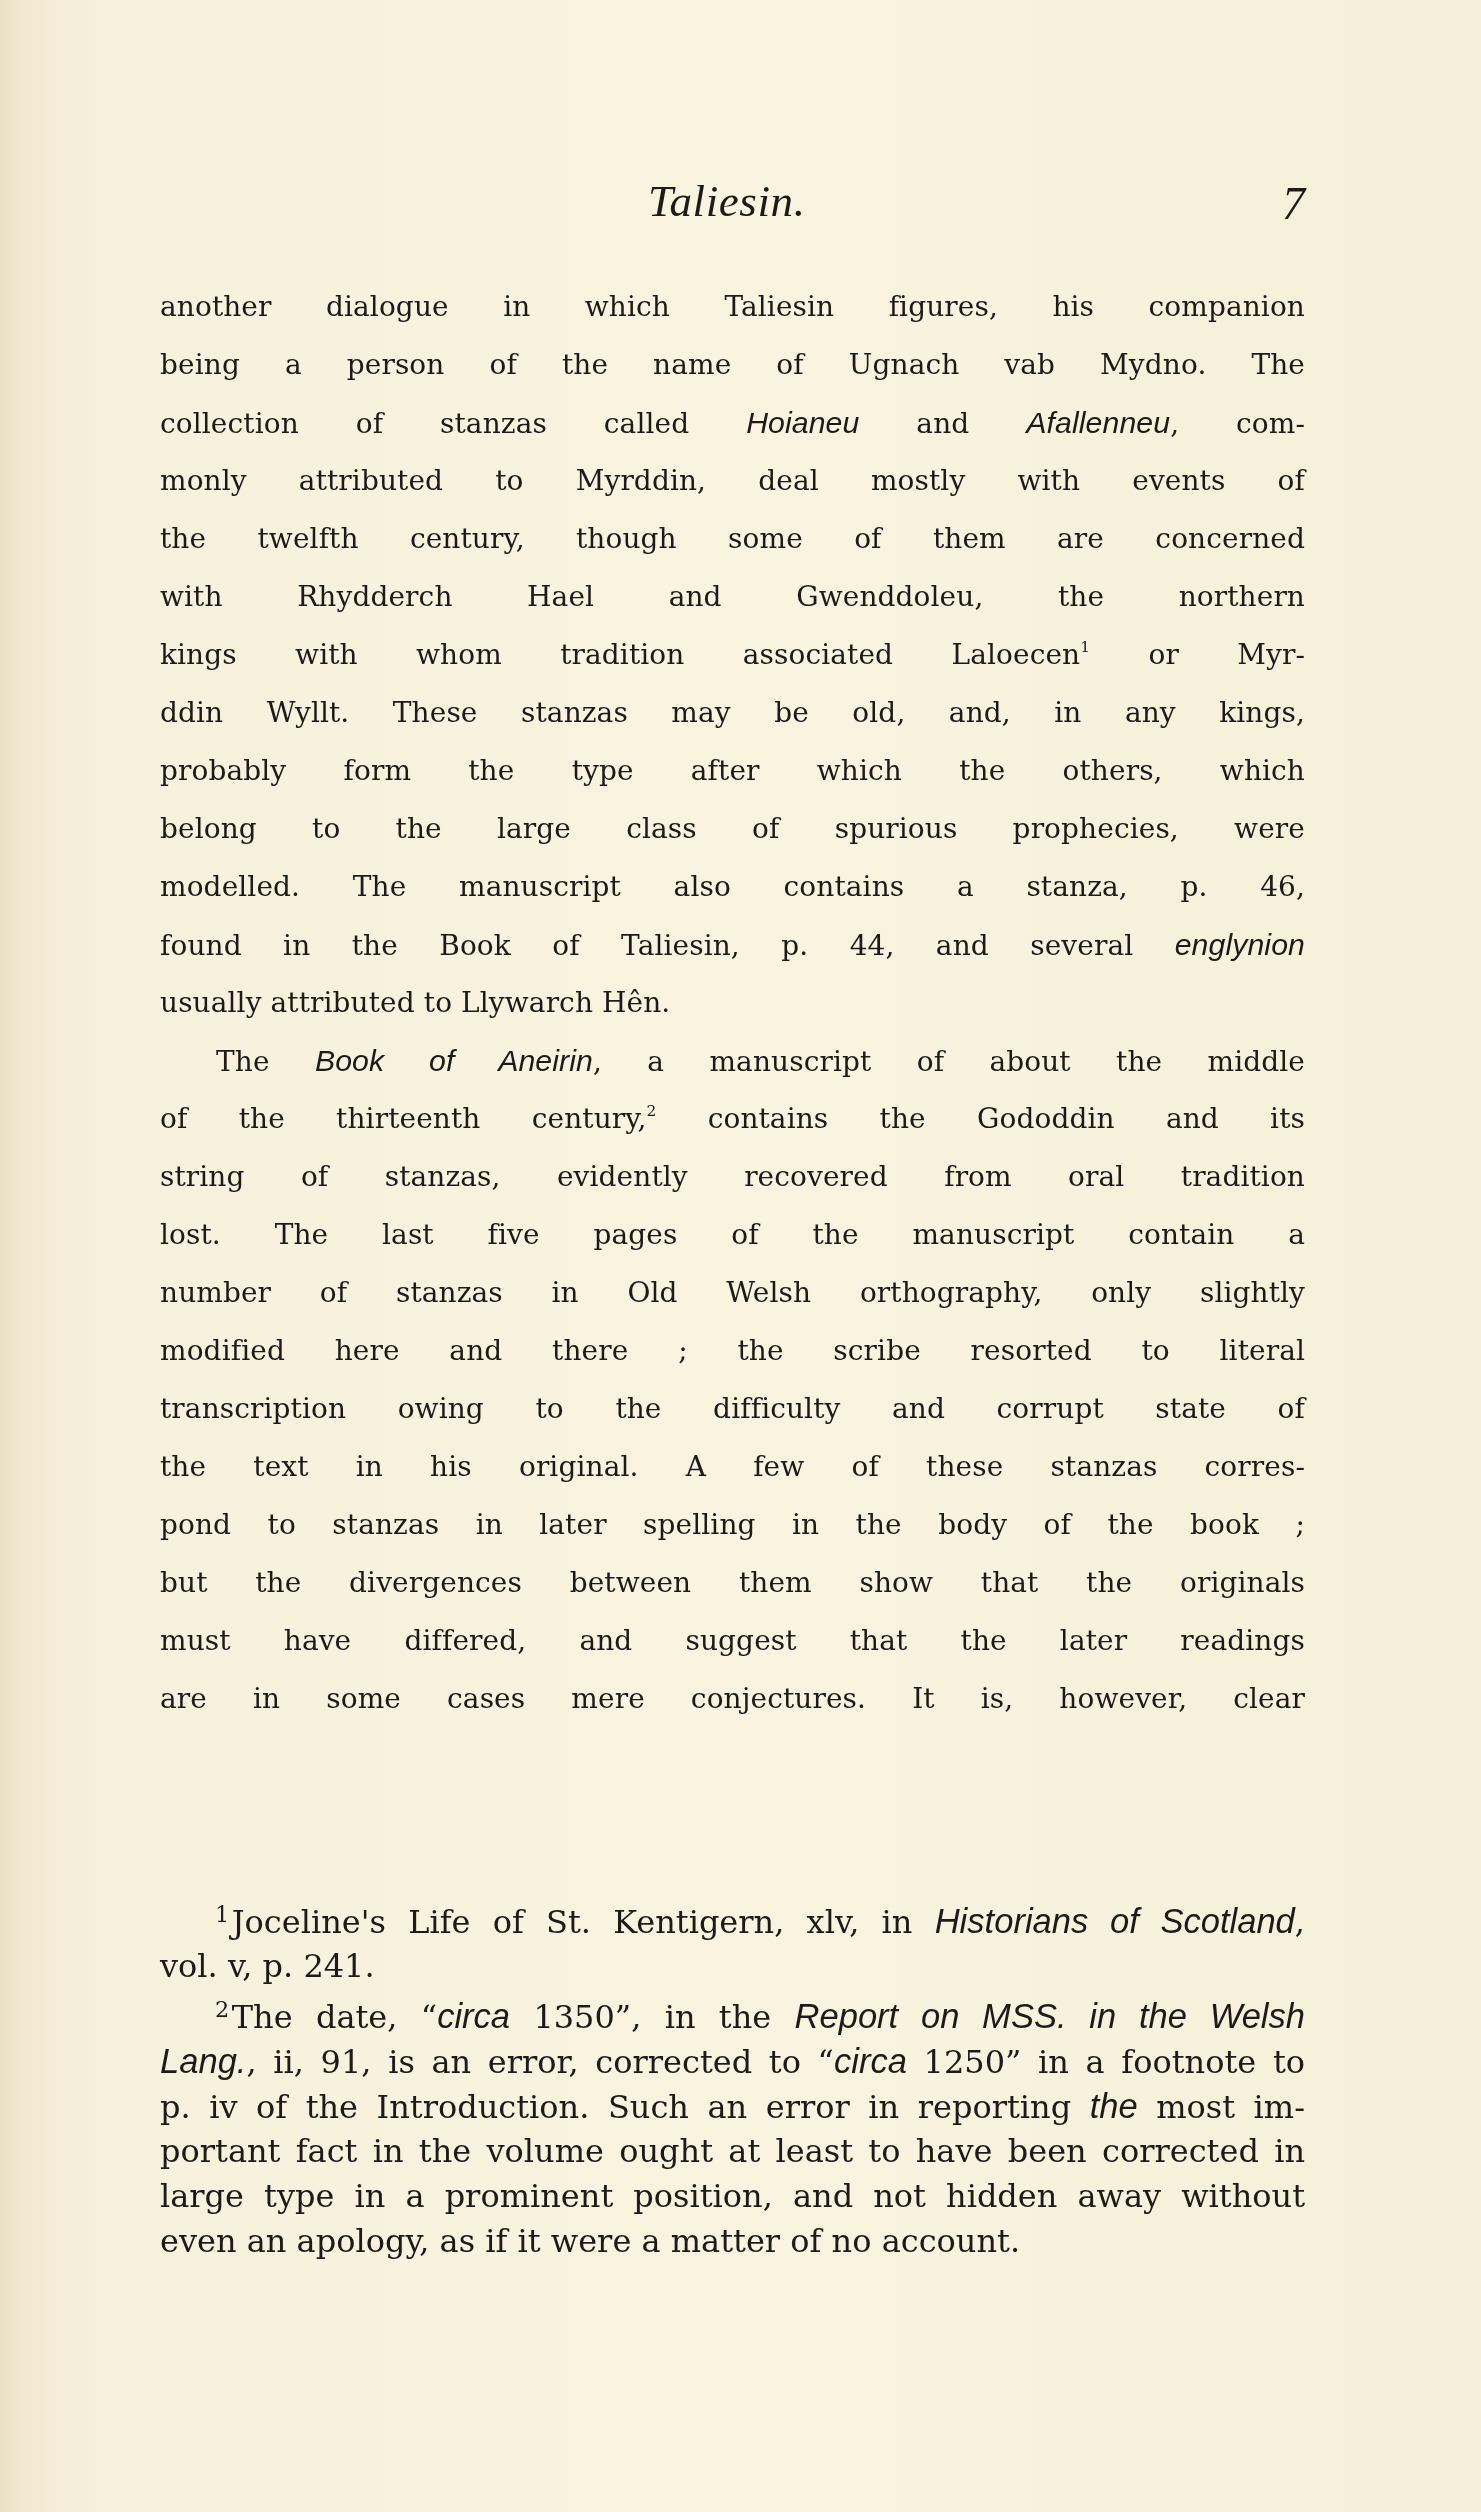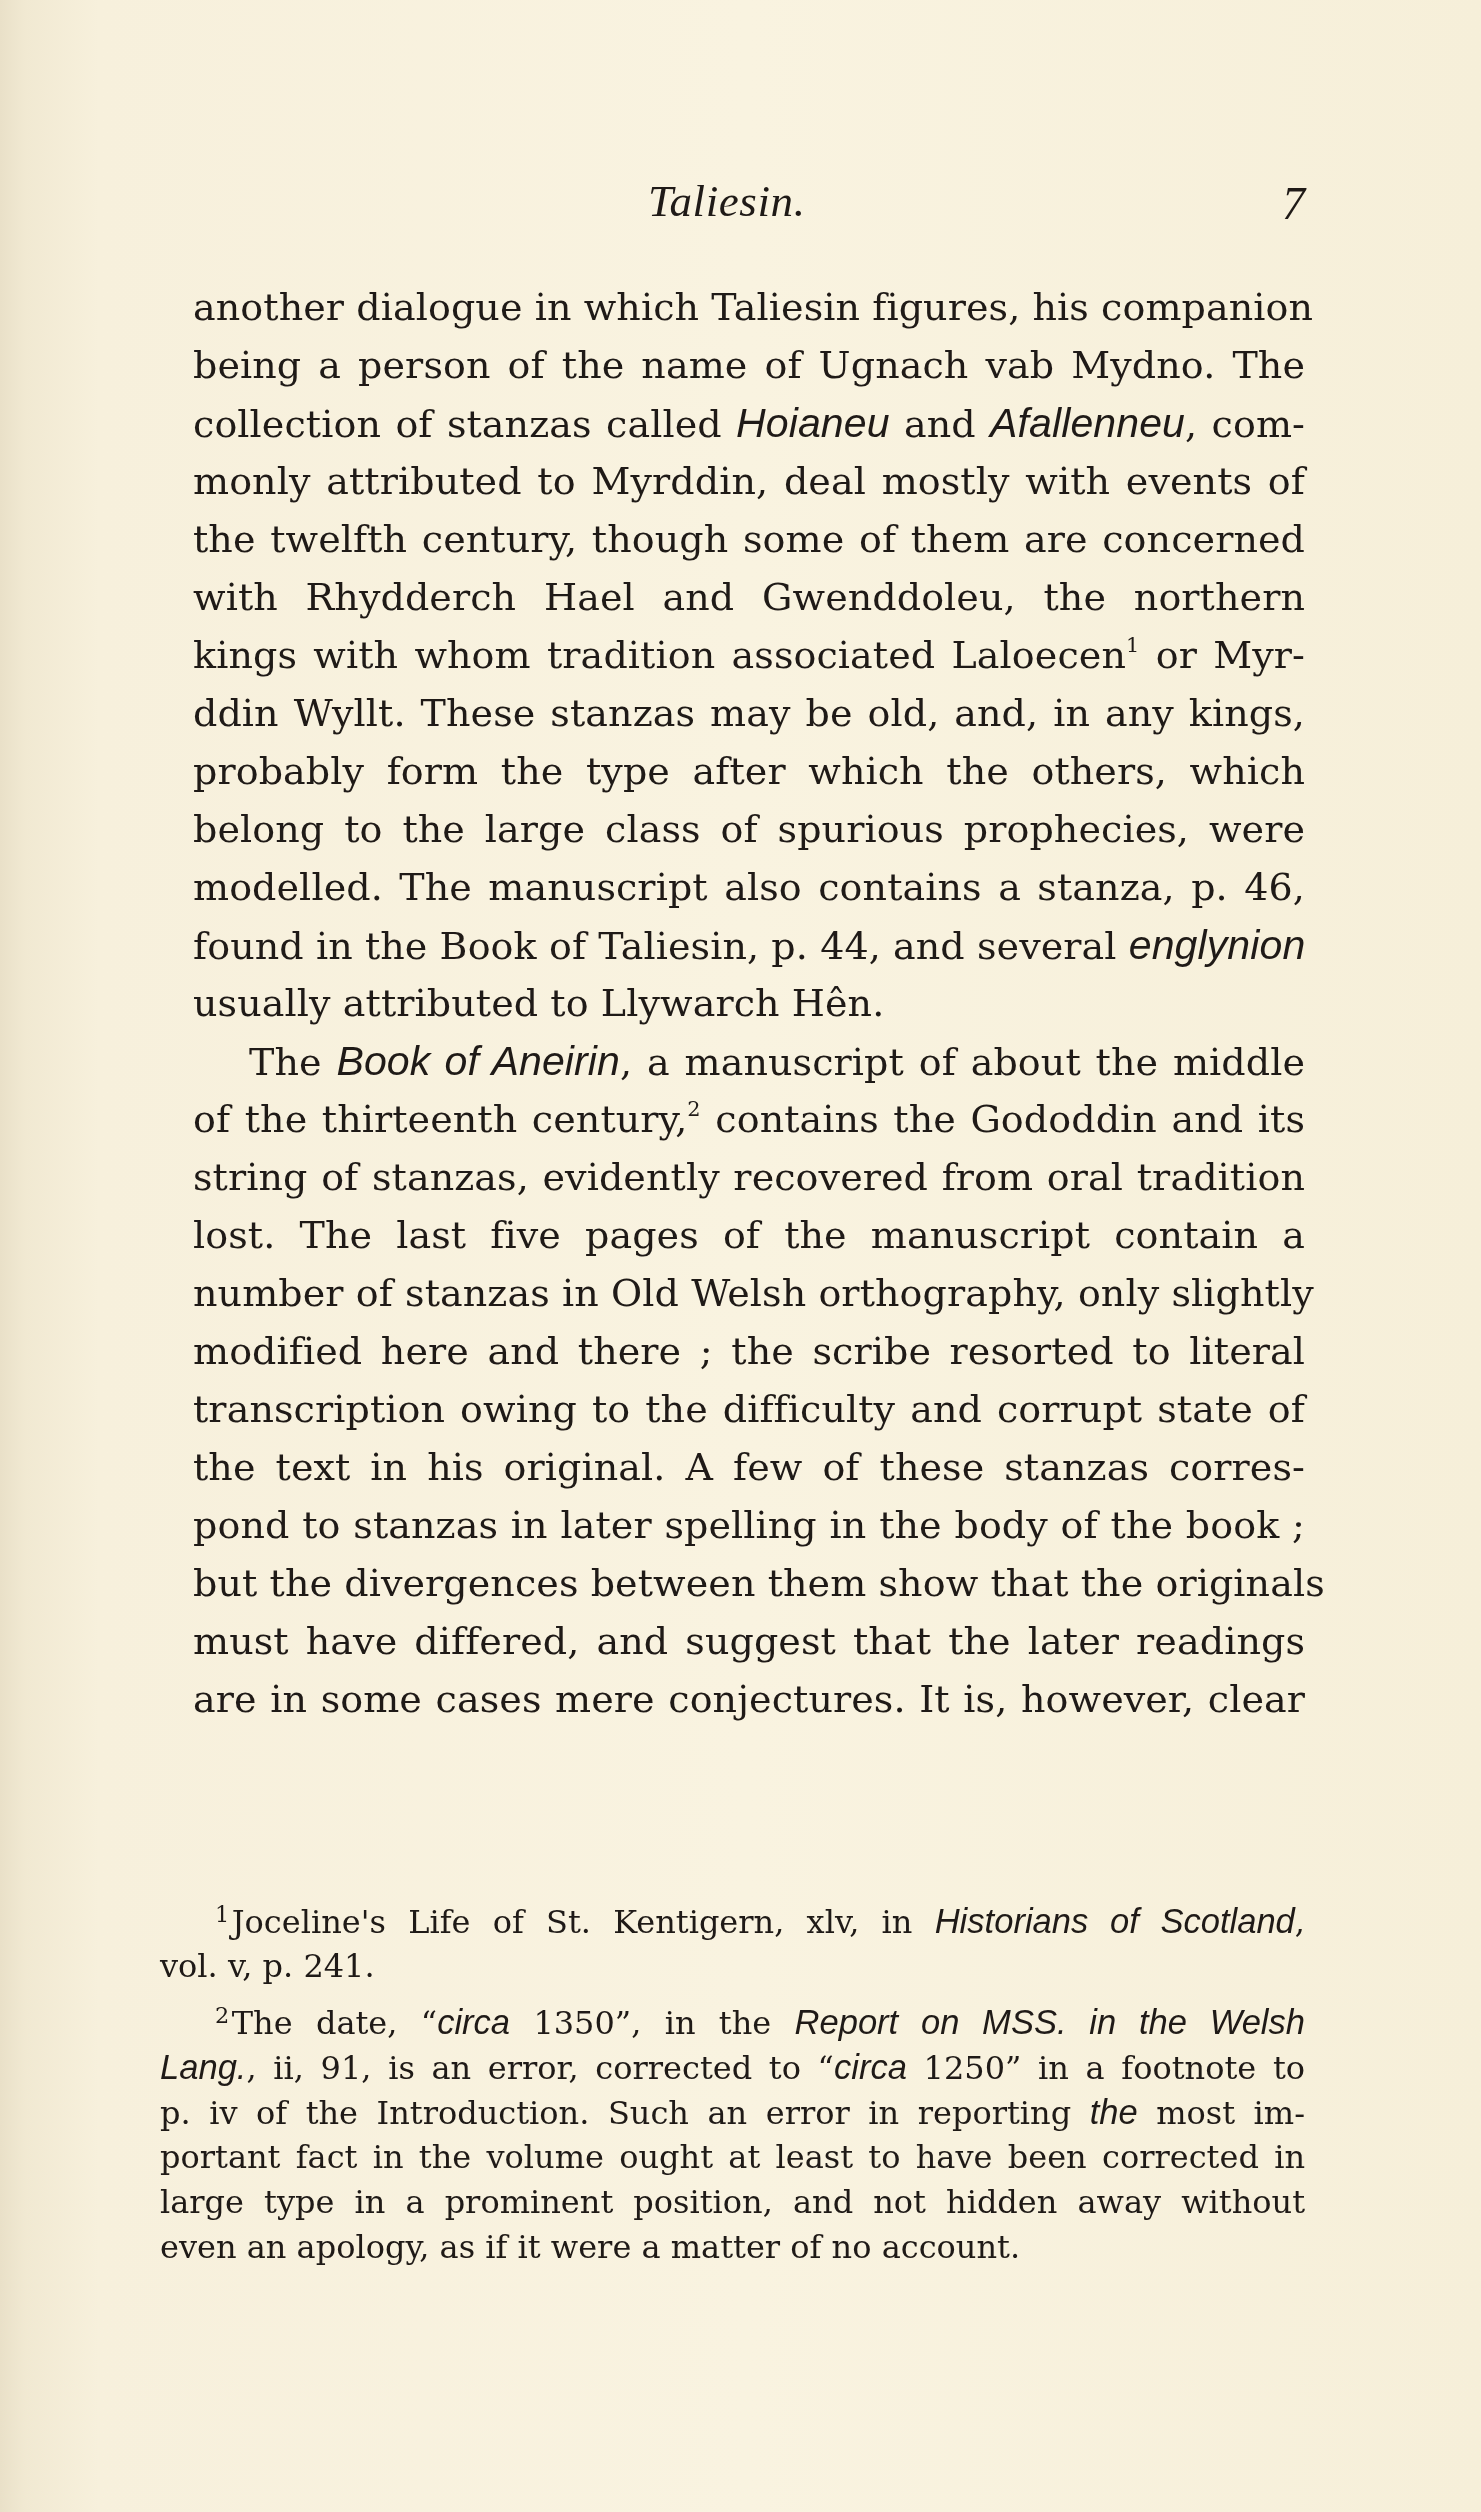--- a/index.html
+++ b/index.html
@@ -51,27 +51,26 @@
     .body-text {
       position: absolute;
       left: 160px;
       top: 278px;
       width: 1145px;
     }
     .line {
       display: block;
       height: 58px;
       line-height: 58px;
-      font-size: 38px;
+      font-size: 28px;
       white-space: nowrap;
       text-align: justify;
       text-align-last: justify;
       font-family: "DejaVu Serif", "Liberation Serif", serif;
       letter-spacing: 0.1px;
-      margin-left: 33px;
     }
     .line.last {
       text-align-last: left;
     }
     .line.indent {
       padding-left: 56px;
     }
     .footnotes {
       position: absolute;
       left: 160px;
@@ -83,21 +82,21 @@
       height: 45px;
       line-height: 45px;
       font-size: 32px;
       white-space: nowrap;
       text-align: justify;
       text-align-last: justify;
       font-family: "DejaVu Serif", "Liberation Serif", serif;
     }
     .fline.last { text-align-last: left; }
     .fline.indent { padding-left: 55px; }
-    .fline.gap { margin-top: 11px; }
+    .fline.gap { margin-top: 5px; }
     i, .it {
       font-family: Liberation Sans, sans-serif;
       font-style: italic;
       font-size: 1.08em;
     }
     sup {
       font-size: 0.55em;
       vertical-align: 0.75em;
       line-height: 0;
     }

